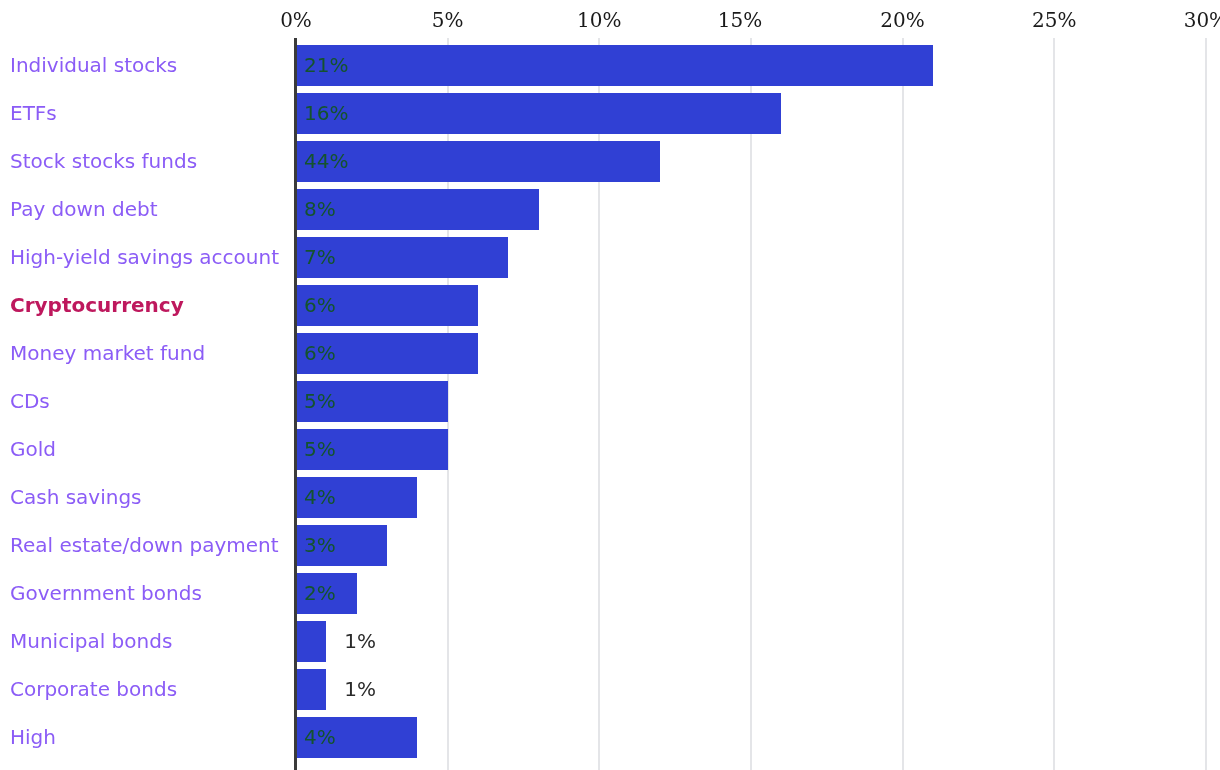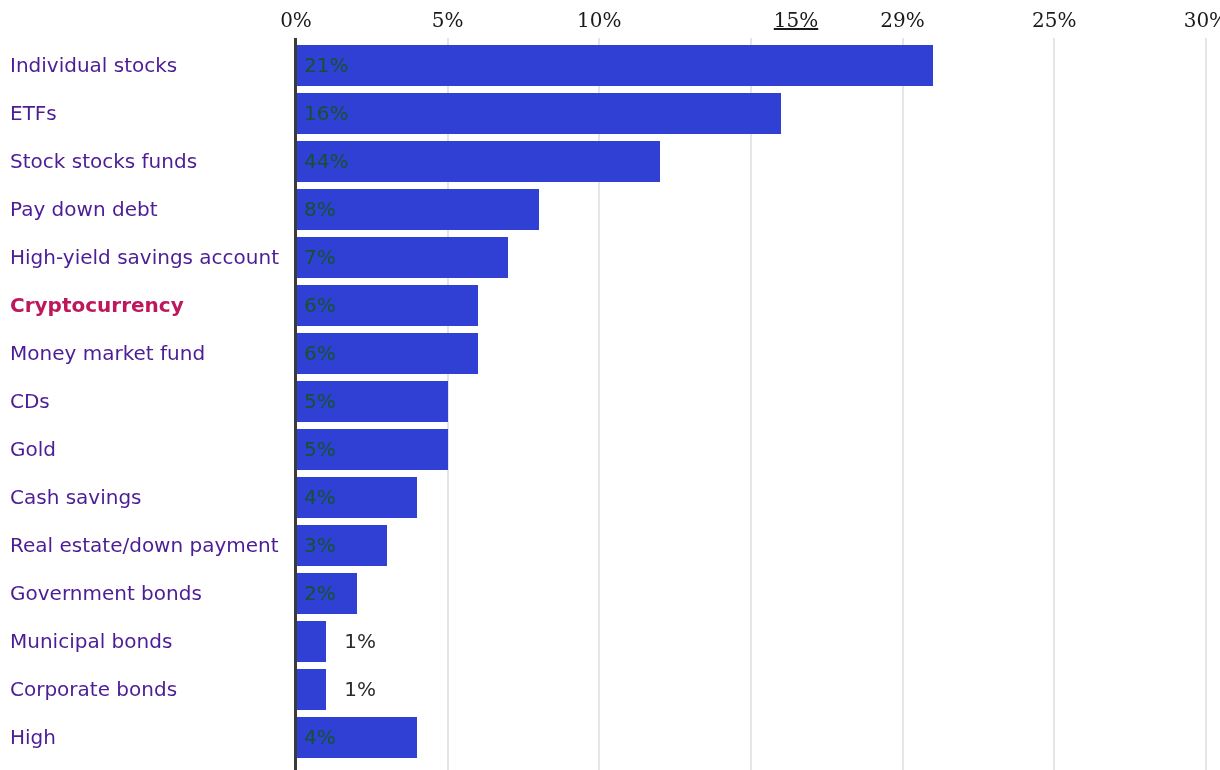--- a/index.html
+++ b/index.html
@@ -76,21 +76,21 @@
     height: 48px;
   }
   .row-label {
     position: absolute;
     left: 10px;
     top: 0;
     height: 41px;
     line-height: 41px;
     font-family: "DejaVu Sans", sans-serif;
     font-size: 20px;
-    color: #4c1d95;
+    color: #8b5cf6;
     white-space: nowrap;
   }
   .row-label.highlight {
     font-weight: bold;
     color: #be185d;
   }
   .bar {
     position: absolute;
     top: 0;
     height: 41px;
@@ -122,22 +122,22 @@
 </style>
 </head>
 <body>
 
 <div id="chart-root">
 
   <div id="x-axis-labels">
       <div class="x-tick-label" style="left: 296px;">0%</div>
       <div class="x-tick-label" style="left: 447.65px;">5%</div>
       <div class="x-tick-label" style="left: 599.3px;">10%</div>
-      <div class="x-tick-label" style="left: 796px; text-decoration: underline;">15%</div>
-      <div class="x-tick-label" style="left: 902.6px;">29%</div>
+      <div class="x-tick-label" style="left: 740px;">15%</div>
+      <div class="x-tick-label" style="left: 902.6px;">20%</div>
       <div class="x-tick-label" style="left: 1054.25px;">25%</div>
       <div class="x-tick-label" style="left: 1205.9px;">30%</div>
     </div>
 
   <div id="gridlines">
       <div class="gridline zero-axis" style="left: 294px;"></div>
       <div class="gridline" style="left: 446.65px;"></div>
       <div class="gridline" style="left: 598.3px;"></div>
       <div class="gridline" style="left: 749.95px;"></div>
       <div class="gridline" style="left: 901.6px;"></div>

